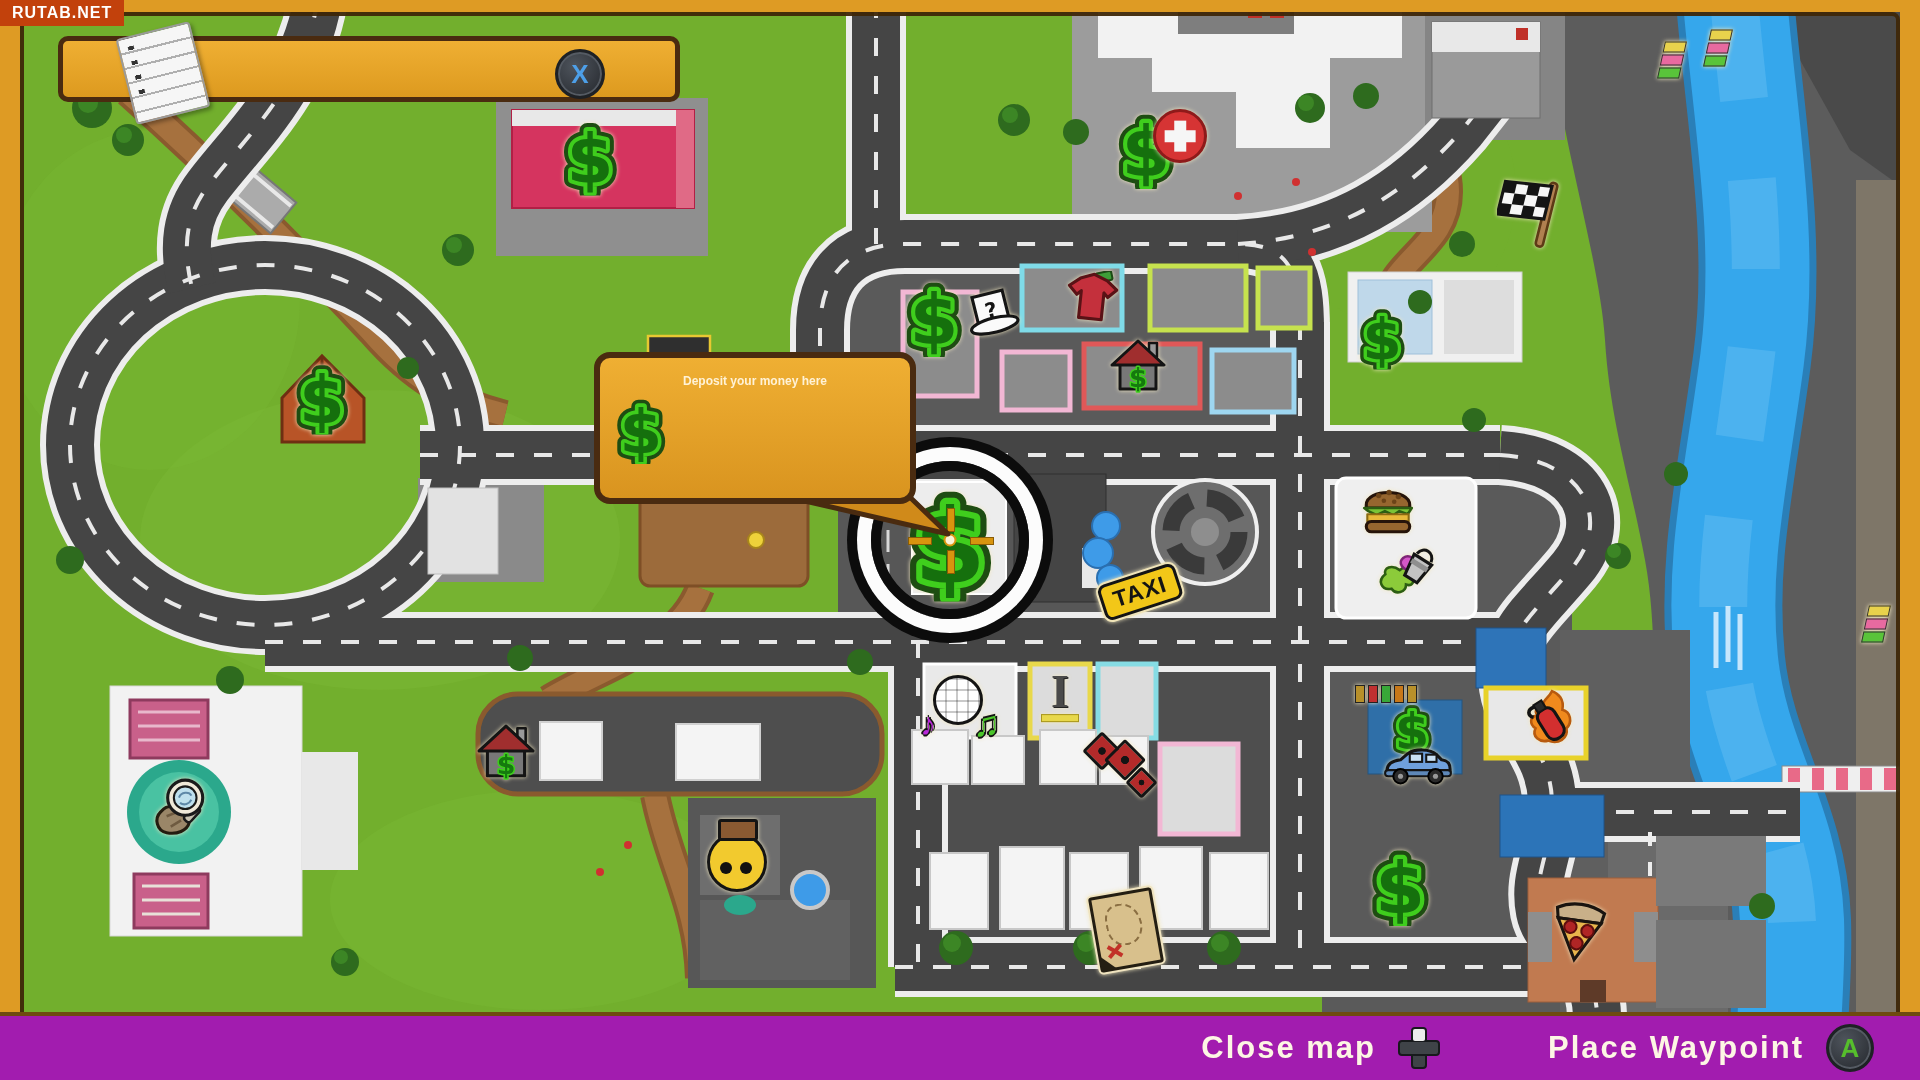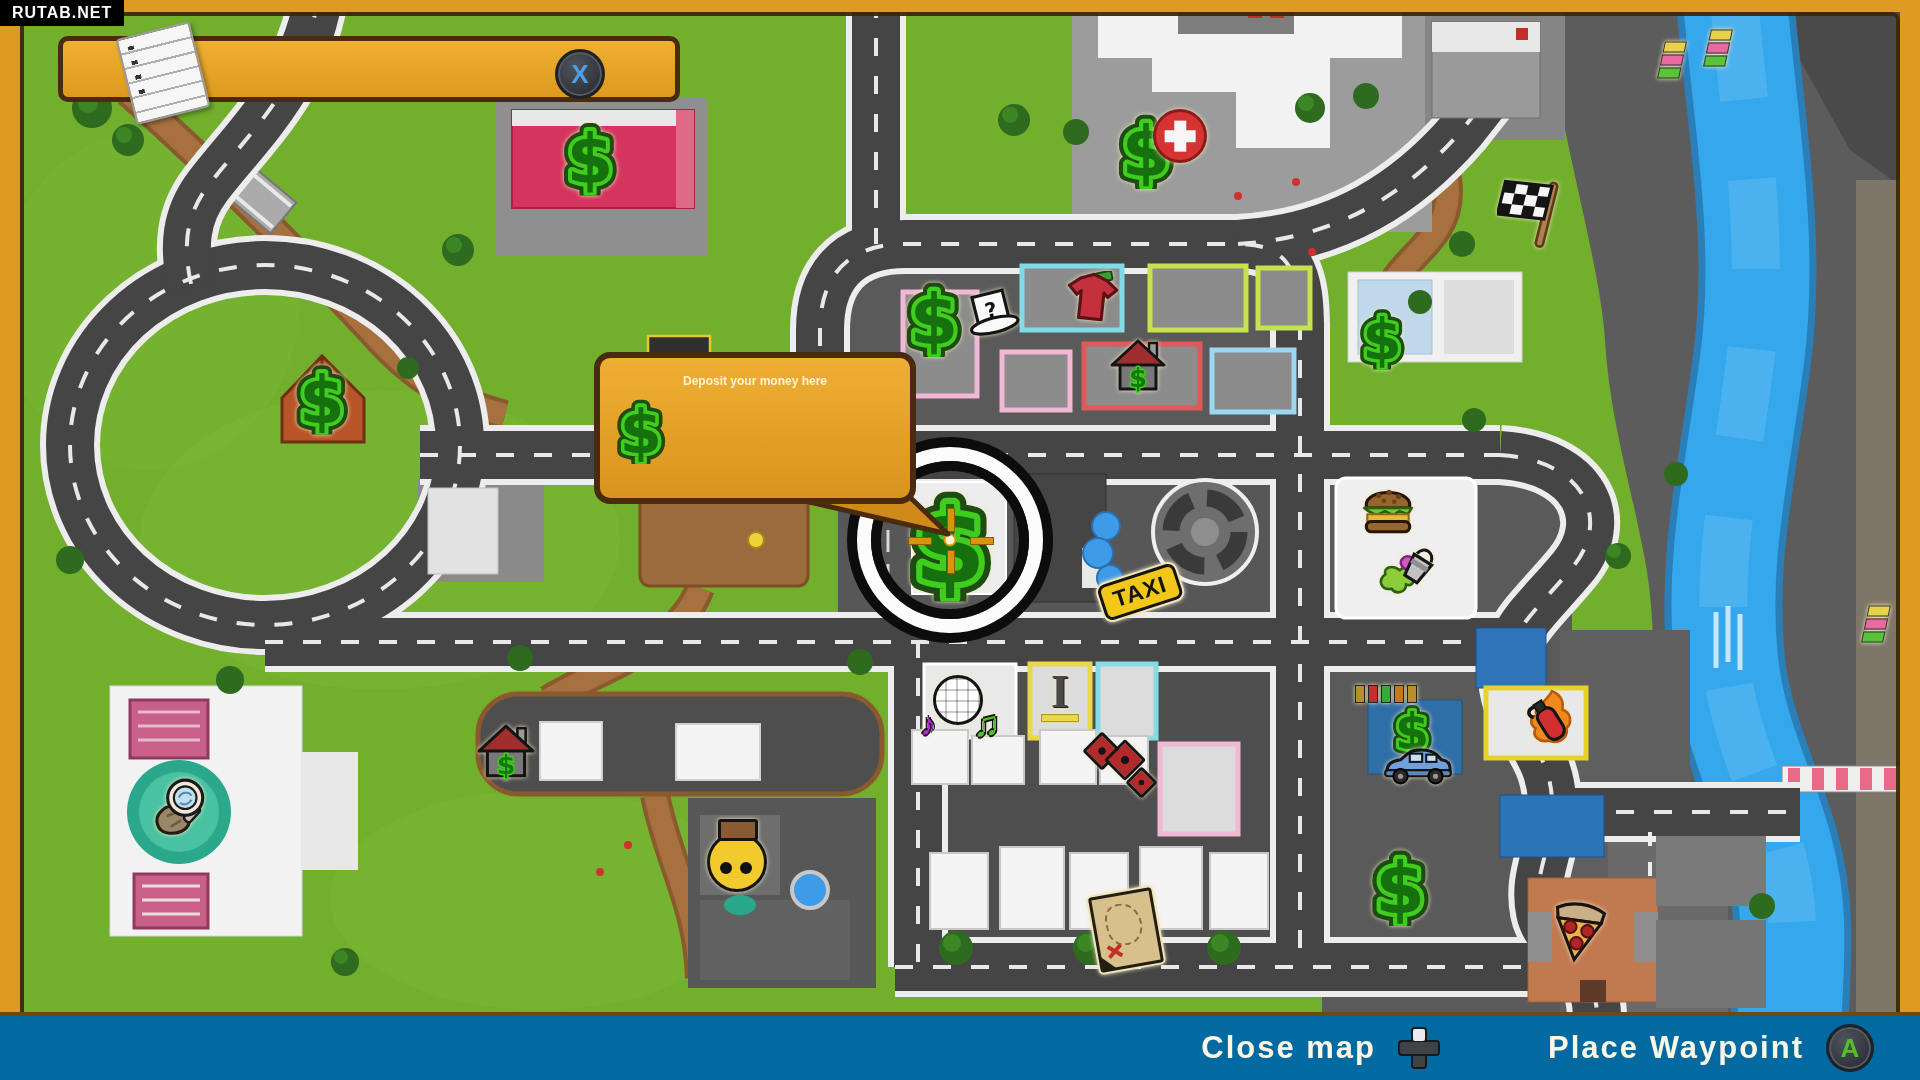--- a/index.html
+++ b/index.html
@@ -74,33 +74,33 @@
   .pad-btn{background:radial-gradient(circle at 38% 32%,#4E545C,#30343A 70%);
     border:3px solid #1E2125;border-radius:50%;display:flex;align-items:center;justify-content:center;
     box-shadow:inset 0 0 0 2px #555B63;}
   #banner .pad-btn{position:absolute;left:492px;top:8px;width:44px;height:44px;}
   #banner .pad-btn b{color:#4D9FE8;font-size:26px;font-weight:900;}
   
   #frame{position:absolute;inset:0;z-index:10;pointer-events:none;
     border-left:20px solid #DE9B24;border-right:20px solid #DE9B24;border-top:12px solid #DE9B24;
     box-sizing:border-box;}
   #frame:after{content:"";position:absolute;inset:0;border:4px solid rgba(62,39,8,.95);border-radius:8px;}
-  #bottombar{position:absolute;left:0;right:0;bottom:0;height:68px;z-index:11;background:#0369a1;
+  #bottombar{position:absolute;left:0;right:0;bottom:0;height:68px;z-index:11;background:#a21caf;
     border-top:4px solid #6E4A10;display:flex;align-items:center;justify-content:flex-end;
     gap:22px;padding-right:46px;box-sizing:border-box;}
   #bottombar .bb-label{font-size:31px;font-weight:bold;color:#FDF6E4;letter-spacing:2px;}
   .dpad{position:relative;width:42px;height:42px;}
   .dpad .v,.dpad .h{position:absolute;background:#3F4348;border:2px solid #17191C;border-radius:4px;}
   .dpad .v{left:13px;top:0;width:12px;height:38px;}
   .dpad .h{left:0;top:13px;width:38px;height:12px;}
   .dpad .t{position:absolute;left:15px;top:2px;width:12px;height:12px;background:#ECECEC;border-radius:2px;}
   #bottombar .pad-btn{width:42px;height:42px;}
   #bottombar .pad-btn b{color:#56BE2C;font-size:26px;font-weight:900;}
   #bb-spacer{width:64px;}
-  #watermark{position:absolute;left:0;top:0;z-index:12;background:#000000;color:#FFF;
+  #watermark{position:absolute;left:0;top:0;z-index:12;background:#c2410c;color:#FFF;
     font-size:16px;font-weight:900;letter-spacing:1px;padding:4px 12px;}
 </style>
 </head>
 <body>
 
 <div id="map">
 
   <svg id="terrain" width="100%" height="100%" viewBox="0 0 1920 1080" preserveAspectRatio="none">
 
     <rect x="0" y="0" width="1920" height="1080" fill="#72AF2D"></rect>

